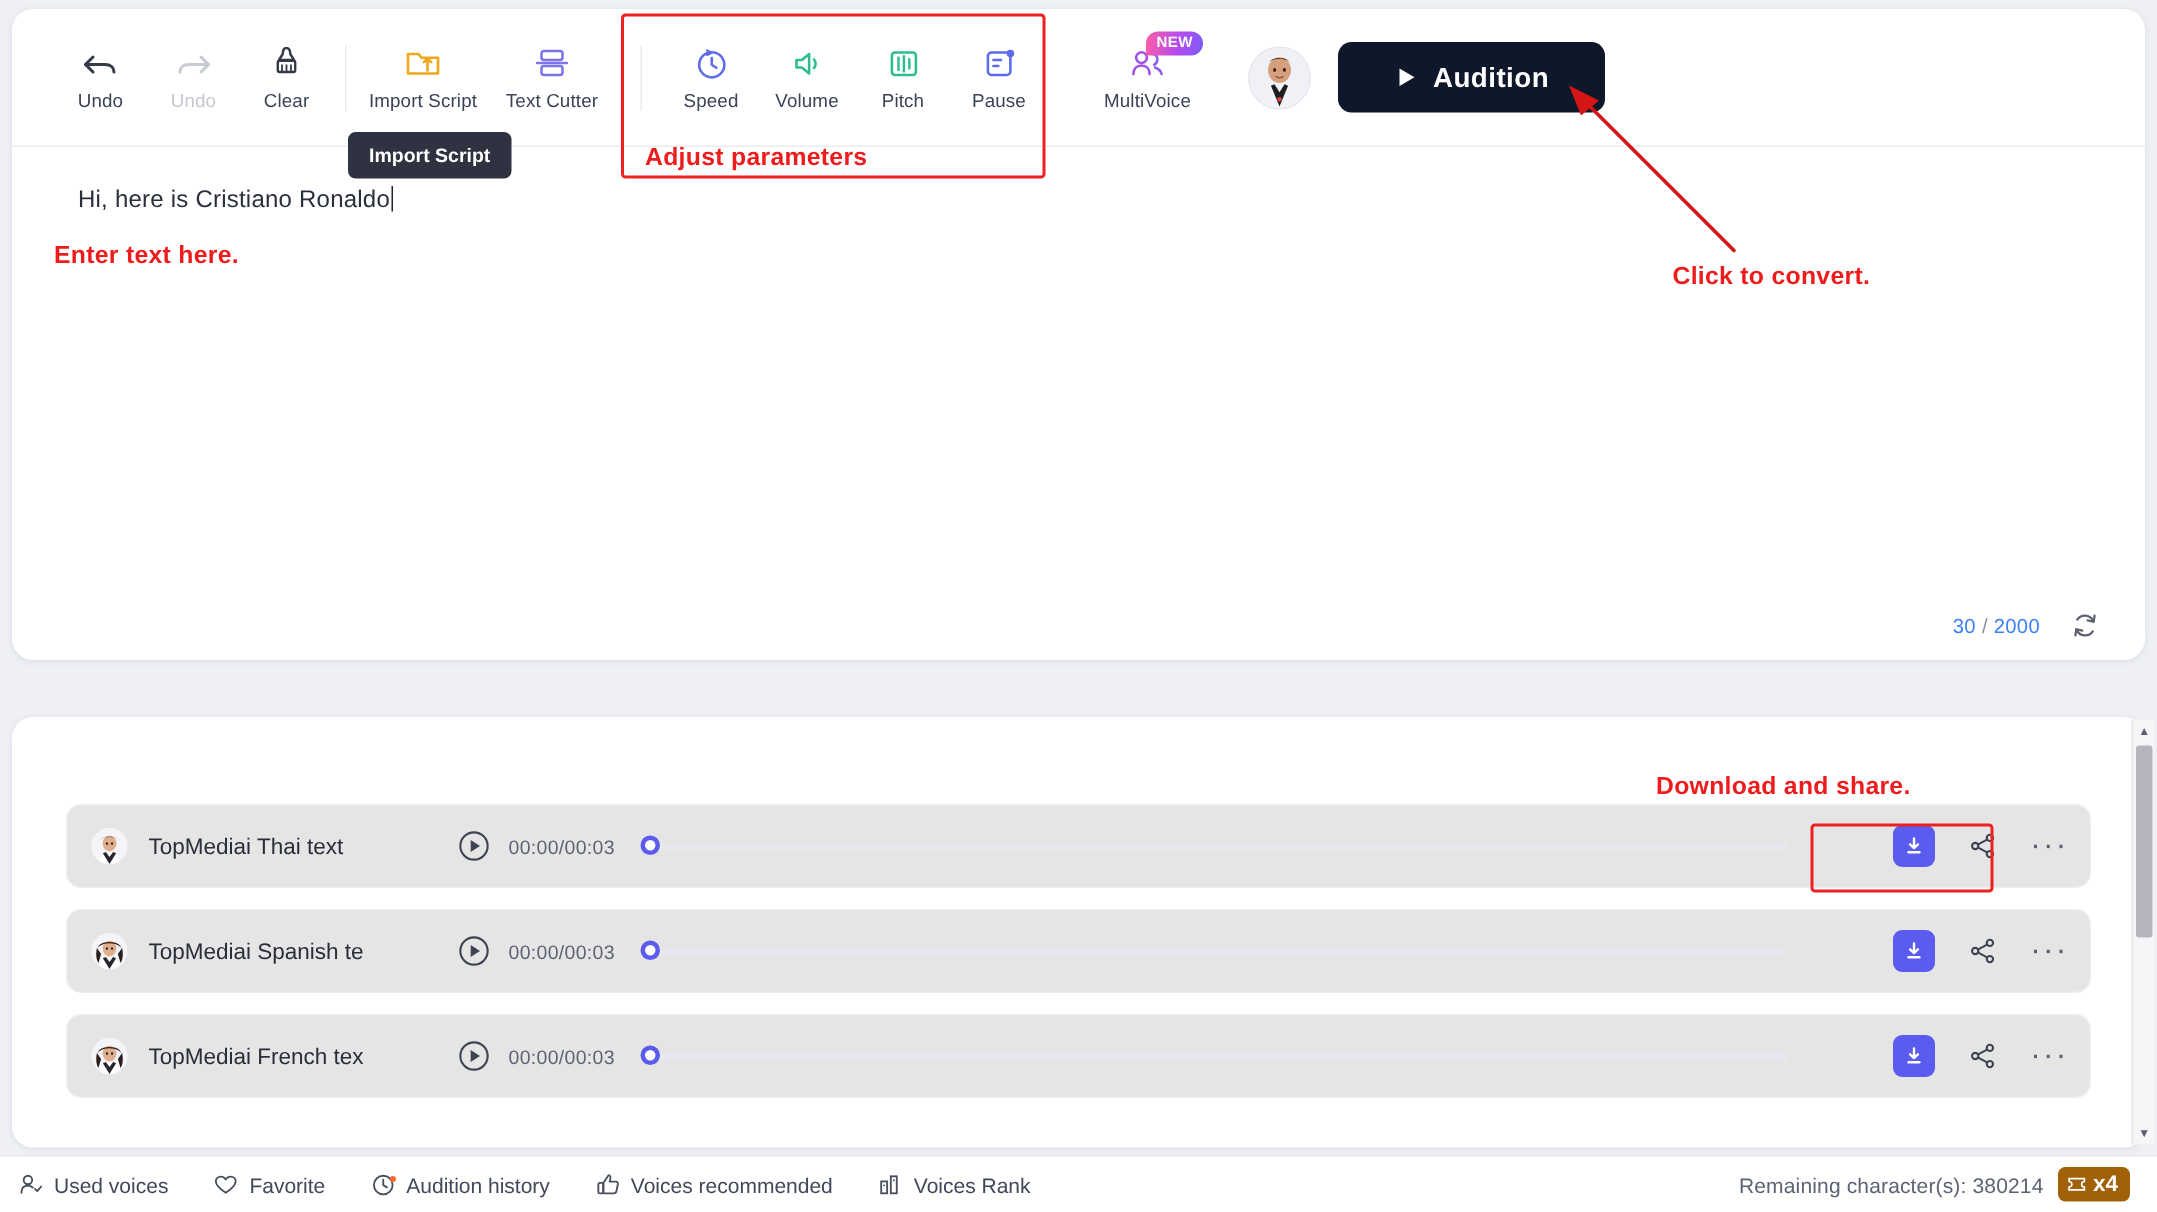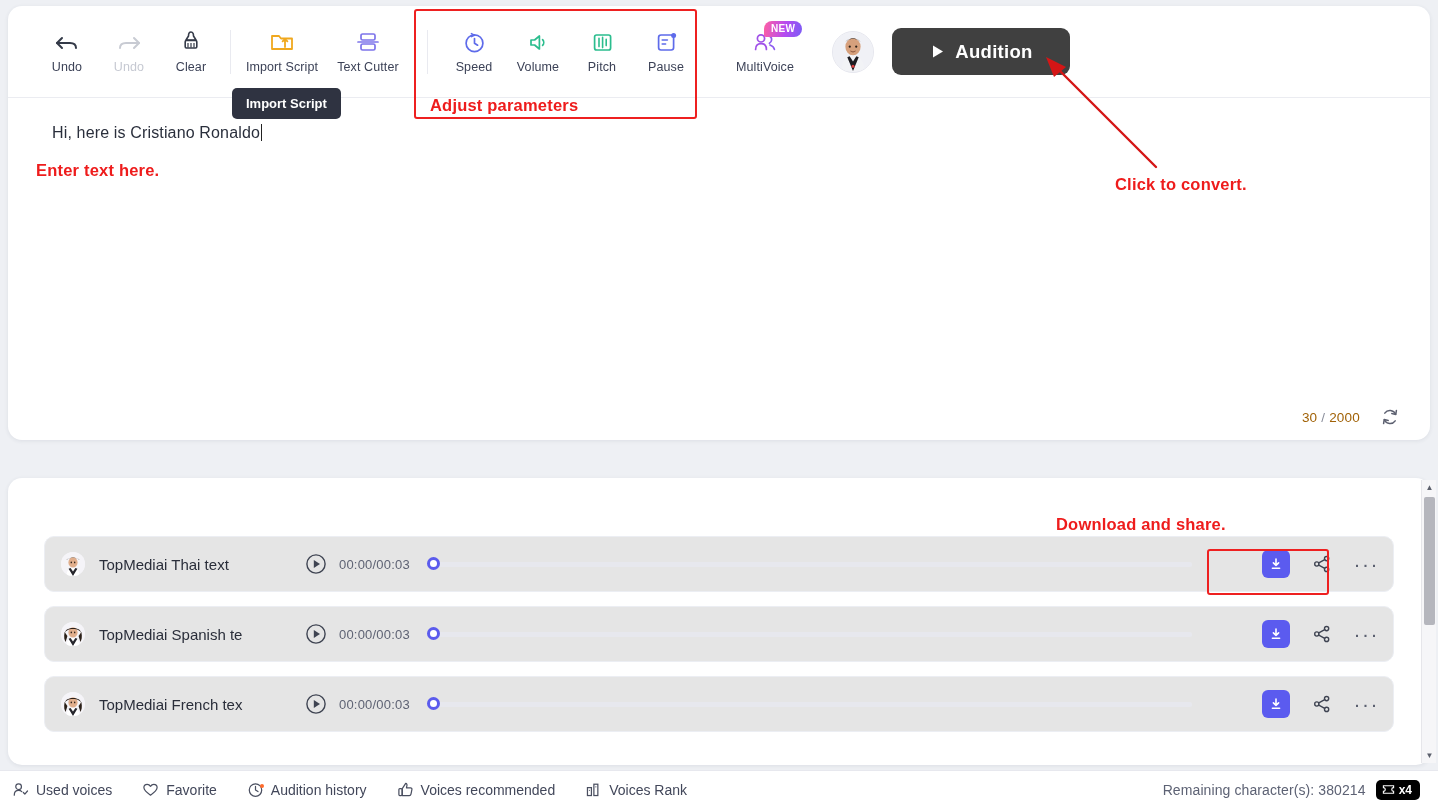--- a/index.html
+++ b/index.html
@@ -49,42 +49,42 @@
   #box-dl { left: 1207px; top: 549px; width: 122px; height: 46px; }
 
   .ann-text {
     position: absolute; color: #ee1c1c;
     font-weight: bold; font-size: 16.5px; letter-spacing: .2px;
     white-space: nowrap;
   }
   #ann-params { left: 430px; top: 96px; }
   #ann-enter  { left: 36px;  top: 161px; }
   #ann-click  { left: 1115px; top: 175px; }
-  #ann-dl     { left: 1056px; top: 515px; text-align: right; }
+  #ann-dl     { left: 1104px; top: 515px; text-align: right; }
 
   .arrow-svg { position: absolute; left: 1040px; top: 55px; pointer-events: none; }
 
   
   .tool-mv { width: 90px; margin-left: 22px; position: relative; }
   .badge-new {
     position: absolute; top: -8px; left: 44px;
     background: linear-gradient(100deg,#ff5fa2 0%,#b64bf0 55%,#7b5cf5 100%);
     color: #fff; font-size: 10px; font-weight: bold; letter-spacing: .3px;
     padding: 2px 7px 3px; border-radius: 9px 9px 9px 2px;
   }
   .avatar {
     width: 42px; height: 42px; border-radius: 50%;
     margin-left: 22px; overflow: hidden; flex: 0 0 auto;
     border: 1px solid #e6e7ee; background: #f3f4f8;
     display: flex; align-items: flex-end; justify-content: center;
     cursor: pointer;
   }
   .btn-audition {
     margin-left: 18px; width: 178px; height: 47px; border: none;
-    background: #404040; color: #fff; border-radius: 9px;
+    background: #0f172a; color: #fff; border-radius: 9px;
     font-size: 18.5px; font-weight: bold; letter-spacing: .3px;
     display: flex; align-items: center; justify-content: center; gap: 9px;
     cursor: pointer; font-family: "Liberation Sans", sans-serif;
   }
 
   .tooltip {
     position: absolute; left: 232px; top: 88px;
     background: #2f3341; color: #fff; font-size: 13px; font-weight: bold;
     padding: 8px 14px; border-radius: 5px; white-space: nowrap;
   }
@@ -96,21 +96,21 @@
     font-size: 16px; color: #2a2f3c; letter-spacing: .15px;
   }
   .caret {
     display: inline-block; width: 1px; height: 17px; background: #222;
     vertical-align: -3px; margin-left: 1px;
   }
   .counter {
     position: absolute; right: 70px; bottom: 14px;
     font-size: 13.5px; color: #8b8f9c; letter-spacing: .2px;
   }
-  .counter b { color: #a16207; font-weight: normal; }
+  .counter b { color: #3b82f6; font-weight: normal; }
   .refresh-btn {
     position: absolute; right: 28px; bottom: 10px; cursor: pointer;
     width: 24px; height: 24px; display: flex; align-items: center; justify-content: center;
   }
 
   
   .aud-card {
     position: absolute; left: 8px; top: 478px;
     width: 1422px; height: 287px;
     background: #fff; border-radius: 14px;
@@ -197,21 +197,21 @@
     font-size: 14px; color: #42475a; cursor: pointer; white-space: nowrap;
   }
   #st-first { margin-left: 12px; }
   .statusbar .gap { width: 30px; }
   .st-right {
     margin-left: auto; margin-right: 18px;
     display: flex; align-items: center; gap: 10px;
   }
   .st-remaining { font-size: 14px; color: #5d6274; letter-spacing: .1px; }
   .x4 {
-    background: #000000; color: #fff; font-size: 12px; font-weight: bold;
+    background: #a16207; color: #fff; font-size: 15px; font-weight: bold;
     padding: 3px 8px 3px 6px; border-radius: 5px;
     display: flex; align-items: center; gap: 4px;
   }
   .dot-red {
     position: absolute; width: 4px; height: 4px; background: #ff6a2a; border-radius: 50%;
   }
 </style>
 </head>
 <body>
 

